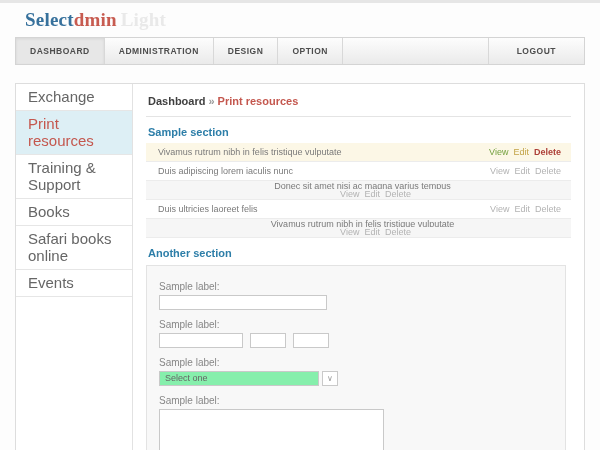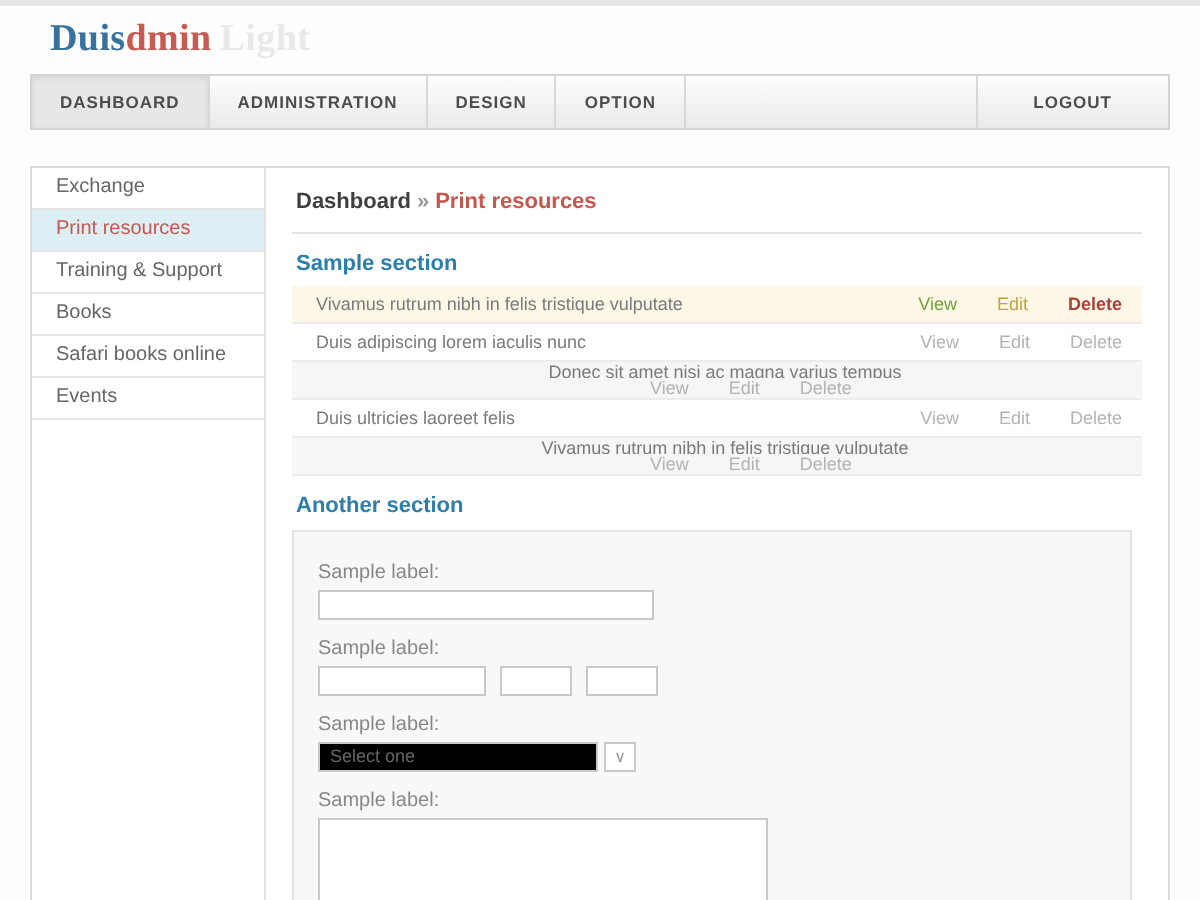--- a/index.html
+++ b/index.html
@@ -22,69 +22,69 @@
   .nav-tab.active { background:#e7e7e7; box-shadow:inset 0 1px 3px rgba(0,0,0,0.08); }
   .nav-logout { margin-left:auto; padding:0 28px; line-height:26px; font-size:8.5px;
     font-weight:bold; color:#4d4d4d; letter-spacing:0.5px; border-left:1px solid #d8d8d8; cursor:pointer; }
 
   
   .content { margin:18px 15px 0; background:#fff; border:1px solid #ddd;
     display:flex; height:372px; }
 
   
   .sidebar { width:117px; border-right:1px solid #e2e2e2; flex-shrink:0; }
-  .side-item { padding:4px 12px 5px; font-size:10px; color:#666;
+  .side-item { padding:4px 12px 5px; font-size:15px; color:#666;
     border-bottom:1px solid #e6e6e6; cursor:pointer; }
   .side-item.active { background:#ddeff5; color:#c4574e; }
 
   
   .main { flex:1; padding:0 13px; min-width:0; }
   .crumbbar { padding:11px 2px 9px; border-bottom:1px solid #e4e4e4;
     font-size:11px; font-weight:bold; color:#3f3f3f; }
   .crumb-sep { color:#9a9a9a; margin:0 3px; }
   .crumb-current { color:#c4574e; }
 
   .section-title { margin:9px 2px 5px; font-size:11px; font-weight:bold; color:#2d7ea8; }
 
   .rowlist { }
   .row { display:flex; align-items:center; height:19px; padding:0 4px;
     border-bottom:1px solid #ececec; font-size:9px; color:#7a7a7a; }
   .row.alt { background:#f6f6f6;flex-direction:column; }
   .row.hl { background:#fcf7e6; }
   .row-text { flex:1; padding-left:8px; white-space:nowrap; overflow:hidden; }
-  .row-actions { display:flex; gap:20px; padding-right:6px;margin-left:40px; }
+  .row-actions { display:flex; gap:5px; padding-right:6px;margin-left:40px; }
   .act { color:#b3b3b3; cursor:pointer; text-decoration:none; font-size:9px; }
   .row.hl .act-view { color:#74a13f; }
   .row.hl .act-edit { color:#c1a245; }
   .row.hl .act-delete { color:#ad4038; font-weight:bold; }
 
   
   .formbox { margin:6px 5px 0 0; background:#f8f8f8; border:1px solid #e3e3e3;
     padding:6px 12px 20px; height:200px; }
   .f-label { font-size:10px; color:#878787; margin:9px 0 3px; }
   .f-input { display:block; height:15px; border:1px solid #c9c9c9; background:#fff;
     font-size:9px; color:#555; padding:0 4px; outline:none; }
   .w-lg { width:168px; }
   .trip { display:flex; gap:7px; }
   .w-md { width:84px; } .w-sm { width:36px; }
   .selwrap { display:flex; gap:3px; align-items:stretch; cursor:pointer; }
-  .selbox { width:140px; height:15px; border:1px solid #c9c9c9; background:#000000;
+  .selbox { width:160px; height:15px; border:1px solid #c9c9c9; background:#86efac;
     font-size:9px; color:#666; padding:0 5px; line-height:13px; }
   .selarrow { width:16px; height:15px; border:1px solid #c9c9c9; background:#fff;
     color:#999; font-size:8px; text-align:center; line-height:13px; }
   .f-textarea { width:225px; height:90px; border:1px solid #c9c9c9; background:#fff;
     resize:none; outline:none; font-family:"Liberation Sans", sans-serif; font-size:9px; }
 </style>
 </head>
 <body>
 
 <div class="top-strip"></div>
 
 <div class="logo-bar">
-  <span class="logo"><span class="p1">Duis</span><span class="p2">dmin</span><span class="p3">Light</span></span>
+  <span class="logo"><span class="p1">Select</span><span class="p2">dmin</span><span class="p3">Light</span></span>
 </div>
 
 <div class="nav">
   <div class="nav-tab active">DASHBOARD</div>
   <div class="nav-tab">ADMINISTRATION</div>
   <div class="nav-tab">DESIGN</div>
   <div class="nav-tab">OPTION</div>
   <div class="nav-logout">LOGOUT</div>
 </div>
 

